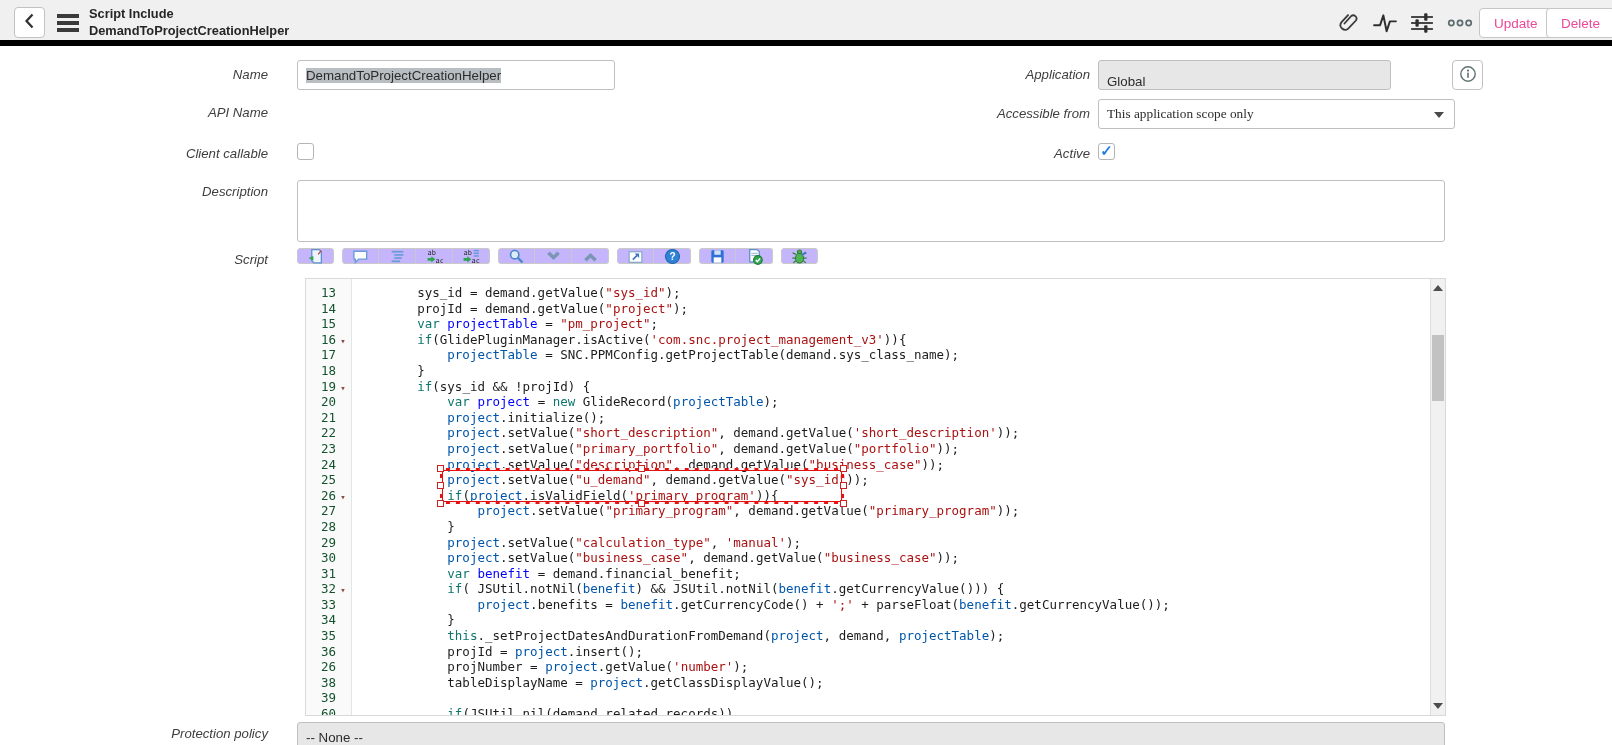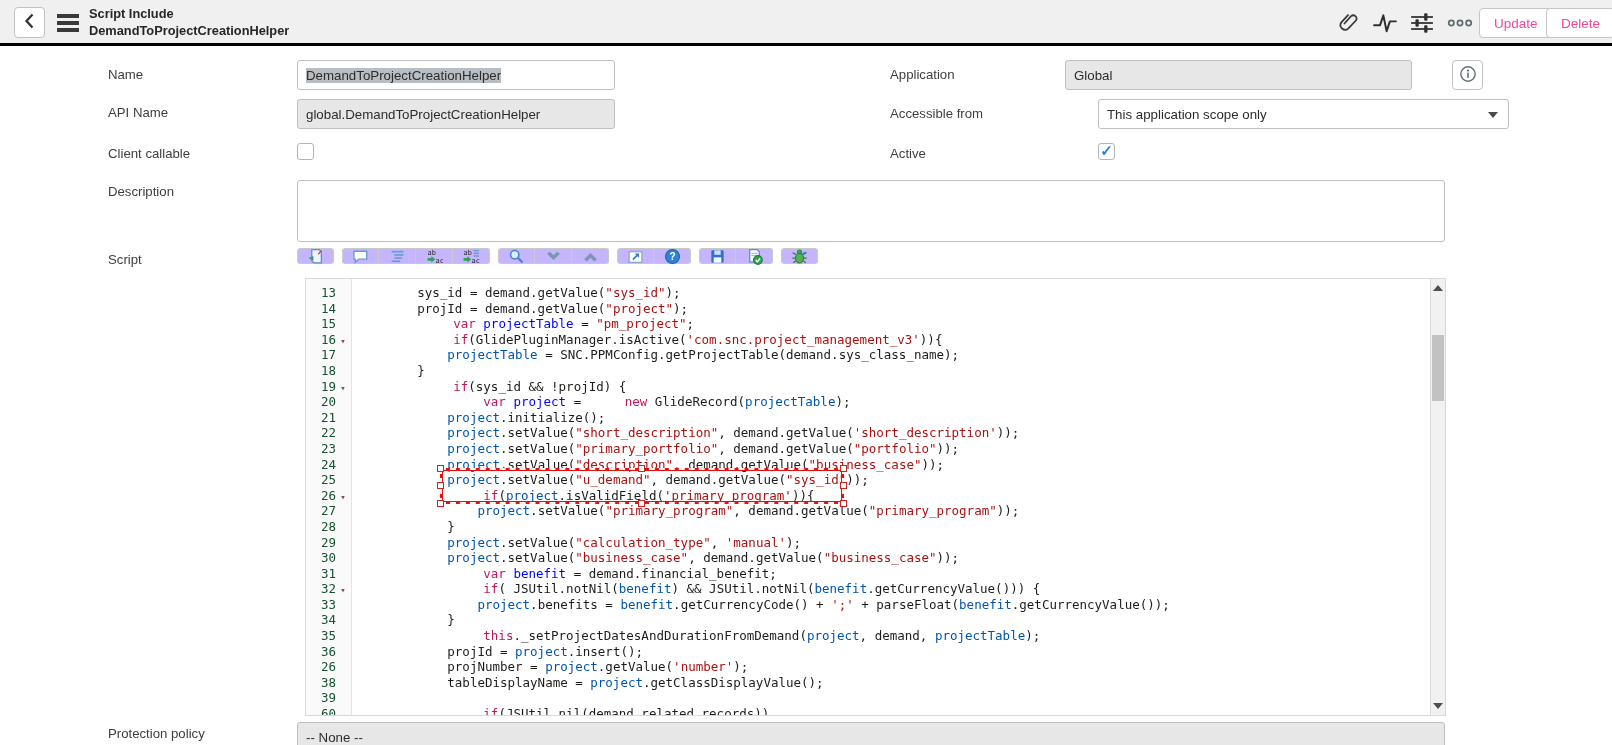--- a/index.html
+++ b/index.html
@@ -3,34 +3,34 @@
 <meta charset="utf-8">
 <style>
   * { box-sizing: border-box; }
   html,body { margin:0; padding:0; background:#fff; }
   #app {
     position:relative; width:1612px; height:745px; overflow:hidden;
     font-family:"Liberation Sans", sans-serif; color:#2e2e2e; background:#fff;
   }
   
   .header-bar { position:absolute; left:0; top:0; width:1612px; height:46px;
-    background:#f0f0f0; border-bottom:3px solid #000000; }
+    background:#f0f0f0; border-bottom:6px solid #000000; }
   .back-btn { position:absolute; left:14px; top:7px; width:31px; height:31px;
     background:#fff; border:1px solid #c2c2c2; border-radius:4px; cursor:pointer;
     display:flex; align-items:center; justify-content:center; padding:0; }
   .hamburger { position:absolute; left:57px; top:14px; width:22px; cursor:pointer; }
   .hamburger span { display:block; width:22px; height:3.6px; background:#3a3a3a; margin-bottom:3.4px; }
   .hdr-titles { position:absolute; left:89px; top:6px; line-height:16.5px; font-size:12.8px; font-weight:600; color:#262626; }
   .hdr-icon { position:absolute; top:9px; width:26px; height:28px; background:transparent; border:none;
     display:flex; align-items:center; justify-content:center; cursor:pointer; padding:0; }
   .hdr-btn { position:absolute; top:8px; height:30px; background:#fff; border:1px solid #c6c6c6;
     border-radius:4px; font-family:"Liberation Sans",sans-serif; font-size:13.5px; color:#ec4899;
     padding:0 14px; cursor:pointer; }
   
-  .fld-label { position:absolute; font-size:13.2px; color:#3e3e3e; text-align:left; }
+  .fld-label { position:absolute; font-size:13.2px; color:#3e3e3e; text-align:right;font-style:italic; }
   .lbl-left  { left:108px; width:160px; }
   .lbl-right { left:890px; width:200px; }
   .input-box { position:absolute; height:30px; background:#fff; border:1px solid #bfbfbf;
     border-radius:3px; font-size:13.3px; color:#2c2c2c; display:flex; align-items:center;
     padding:0 8px; overflow:hidden; }
   .readonly { background:#e7e7e7; }
   .sel-text { background:#b9bec3; }
   .select-box { cursor:pointer; }
   .caret-down { position:absolute; right:10px; top:12px; width:0; height:0;
     border-left:5px solid transparent; border-right:5px solid transparent; border-top:6px solid #4a4a4a; }
@@ -57,21 +57,21 @@
     font-family:"DejaVu Sans Mono", monospace; font-size:12.5px; line-height:15.6px; }
   .gutter { position:absolute; left:0; top:0; bottom:0; width:46px; background:#fafafa;
     border-right:1px solid #e4e4e4; padding-top:6px; }
   .gut-line { height:15.6px; white-space:nowrap; }
   .lnum { display:inline-block; width:30px; text-align:right; color:#14532d; }
   .fold { display:inline-block; width:14px; text-align:center; color:#8a4a4a; font-size:9px; cursor:pointer; }
   .code-area { position:absolute; left:47px; top:0; right:15px; bottom:0; padding:6px 0 0 4px;
     white-space:pre; overflow:hidden; cursor:text; }
   .code-line { height:15.6px; }
   .tok-p { color:#1c1c1c; }
-  .tok-k { color:#be185d;margin-left:36px; }
+  .tok-k { color:#0f766e; }
   .tok-s { color:#aa1111; }
   .tok-v { color:#0055aa; }
   .tok-d { color:#0000ff; }
   
   .annotation-box { position:absolute; left:134px; top:189px; width:404px; height:36px;
     border:3px solid #e51111; z-index:5; pointer-events:none; }
   .annotation-box::before { content:''; position:absolute; inset:-3px; border:2px dashed rgba(255,255,255,.95); }
   .handle { position:absolute; width:7px; height:7px; background:#fff; border:1px solid #c22; }
   .h-tl{left:-6px;top:-6px}.h-tm{left:50%;margin-left:-4px;top:-6px}.h-tr{right:-6px;top:-6px}
   .h-ml{left:-6px;top:50%;margin-top:-4px}.h-mr{right:-6px;top:50%;margin-top:-4px}
@@ -146,40 +146,37 @@
     <button class="hdr-btn" style="left:1479px">Update</button>
     <button class="hdr-btn" style="left:1546px">Delete</button>
   </div>
 
   <div class="fld-label lbl-left" style="top:67px">Name</div>
   <div class="input-box" style="left:297px; top:60px; width:318px;">
     <span class="sel-text">DemandToProjectCreationHelper</span>
   </div>
 
   <div class="fld-label lbl-right" style="top:67px">Application</div>
-  <div class="input-box readonly" style="left:1065px; top:60px; width:347px;">
+  <div class="input-box readonly" style="left:1098px; top:60px; width:293px;align-items:flex-end;">
     <span>Global</span>
   </div>
   <button class="info-btn">
     <span>
       <svg width="18" height="18" viewBox="0 0 18 18">
           <circle cx="9" cy="9" r="7.2" fill="none" stroke="#5f7273" stroke-width="1.4"></circle>
           <circle cx="9" cy="5.6" r="1.1" fill="#5f7273"></circle>
           <rect x="8.2" y="7.6" width="1.6" height="5.2" fill="#5f7273"></rect>
         </svg>
     </span>
   </button>
 
   <div class="fld-label lbl-left" style="top:105px">API Name</div>
-  <div class="input-box readonly" style="left:297px; top:99px; width:318px;">
-    <span>global.DemandToProjectCreationHelper</span>
-  </div>
 
   <div class="fld-label lbl-right" style="top:106px">Accessible from</div>
-  <div class="input-box select-box" style="left:1098px; top:99px; width:411px;">
+  <div class="input-box select-box" style="left:1098px; top:99px; width:357px;font-family:Liberation Serif, serif;">
     <span>This application scope only</span>
     <span class="caret-down"></span>
   </div>
 
   <div class="fld-label lbl-left" style="top:146px">Client callable</div>
   <div class="checkbox" style="left:297px; top:143px;">
     <span></span>
   </div>
 
   <div class="fld-label lbl-right" style="top:146px">Active</div>

